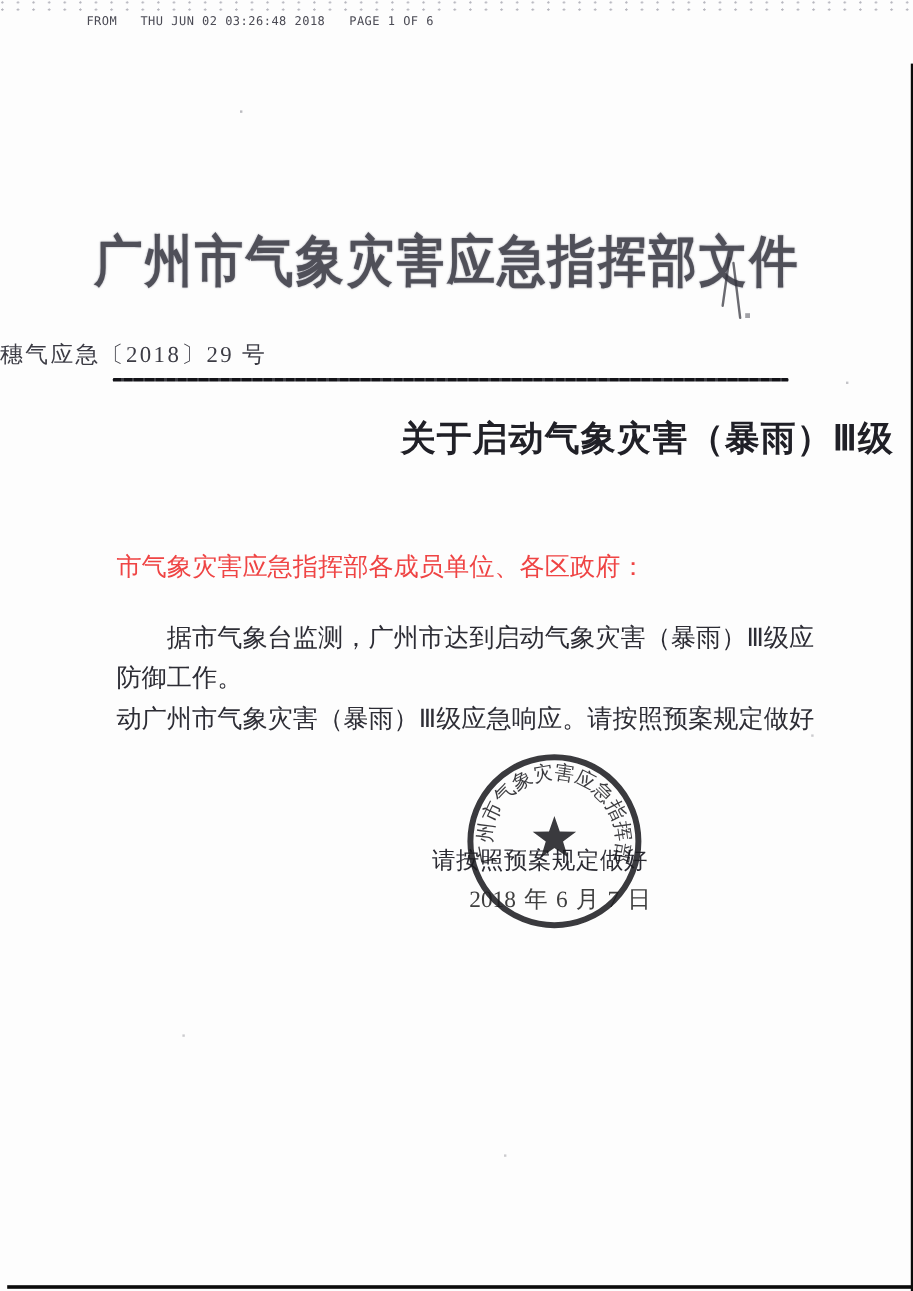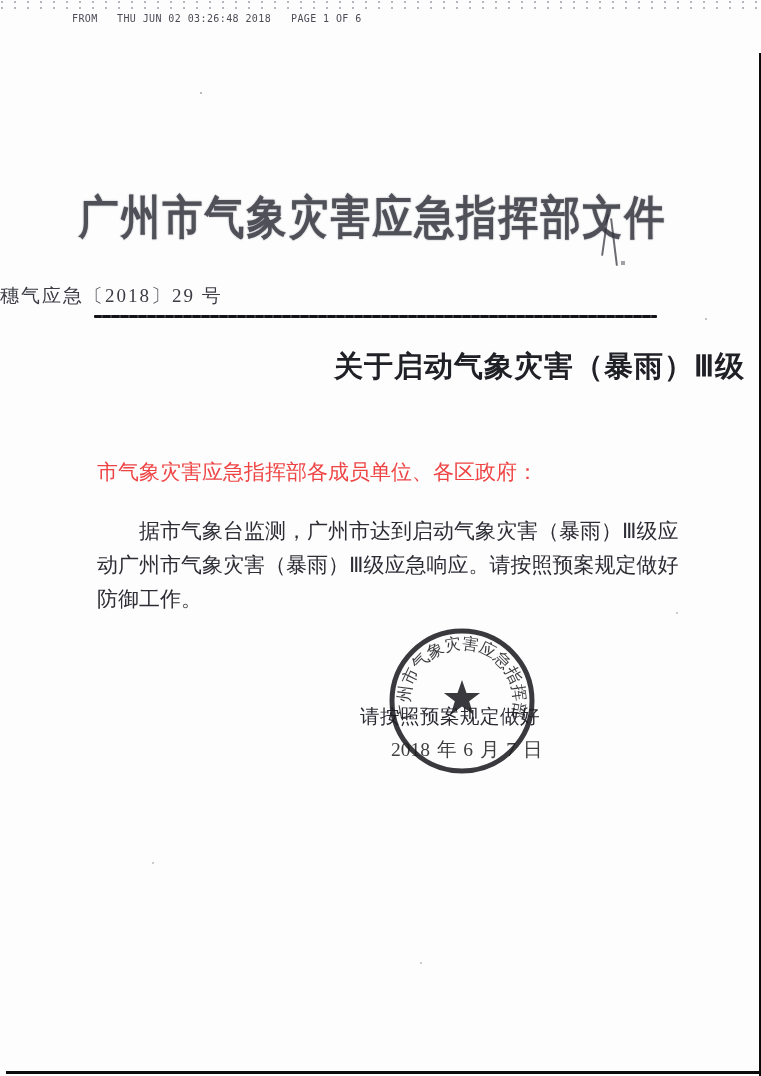--- a/index.html
+++ b/index.html
@@ -114,22 +114,22 @@
 <div class="doc-number">穗气应急〔2018〕29 号</div>
 <div class="red-rule"></div>
 
 <div class="notice-title">
   <div>关于启动气象灾害（暴雨）Ⅲ级</div>
 </div>
 
 <div class="salutation">市气象灾害应急指挥部各成员单位、各区政府：</div>
 <div class="body-lines">
   <div class="line indent">据市气象台监测，广州市达到启动气象灾害（暴雨）Ⅲ级应</div>
+  <div class="line">防御工作。</div>
   <div class="line">动广州市气象灾害（暴雨）Ⅲ级应急响应。请按照预案规定做好</div>
-  <div class="line">防御工作。</div>
 </div>
 
 <div class="signer">请按照预案规定做好</div>
 <div class="sign-date">2018 年 6 月 7 日</div>
 
 <svg class="stamp" viewBox="0 0 160 160" aria-hidden="true">
   <circle cx="80" cy="80" r="70" fill="none" stroke="#1b1b1f" stroke-width="5"></circle>
   <polygon fill="#1b1b1f" points="80,59 84.5,71.9 98.1,72.1 87.2,80.3 91.2,93.4 80,85.6 68.8,93.4 72.8,80.3 61.9,72.1 75.5,71.9"></polygon>
   <defs>
     <path id="ringTextPath" d="M 31.1 97.8 A 52 52 0 1 1 128.9 97.8" fill="none"></path>

